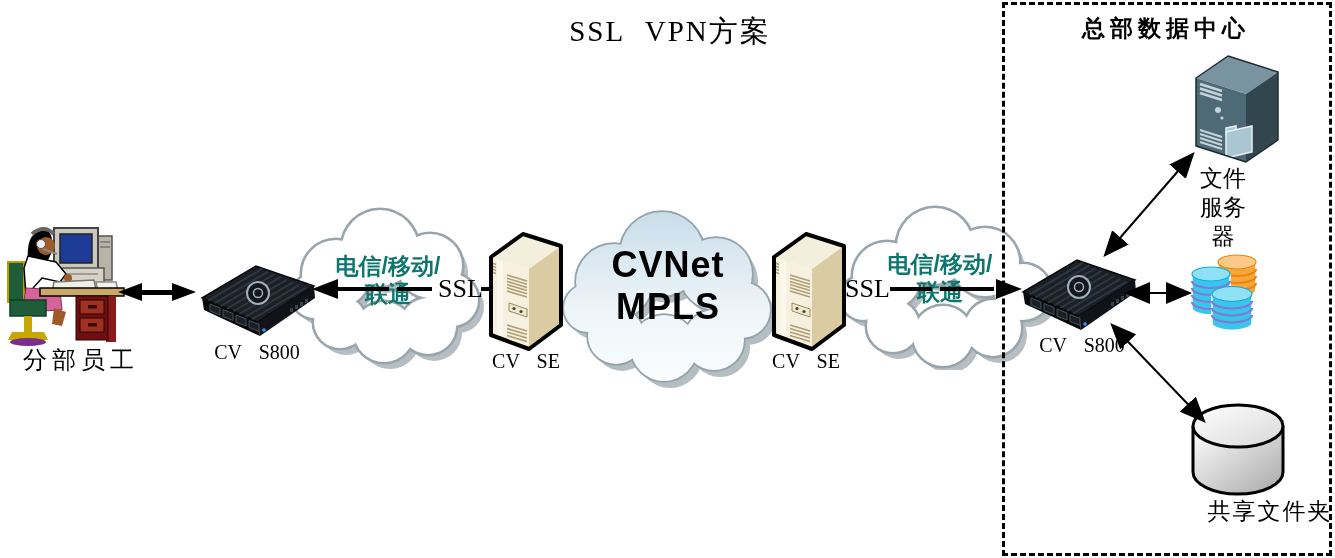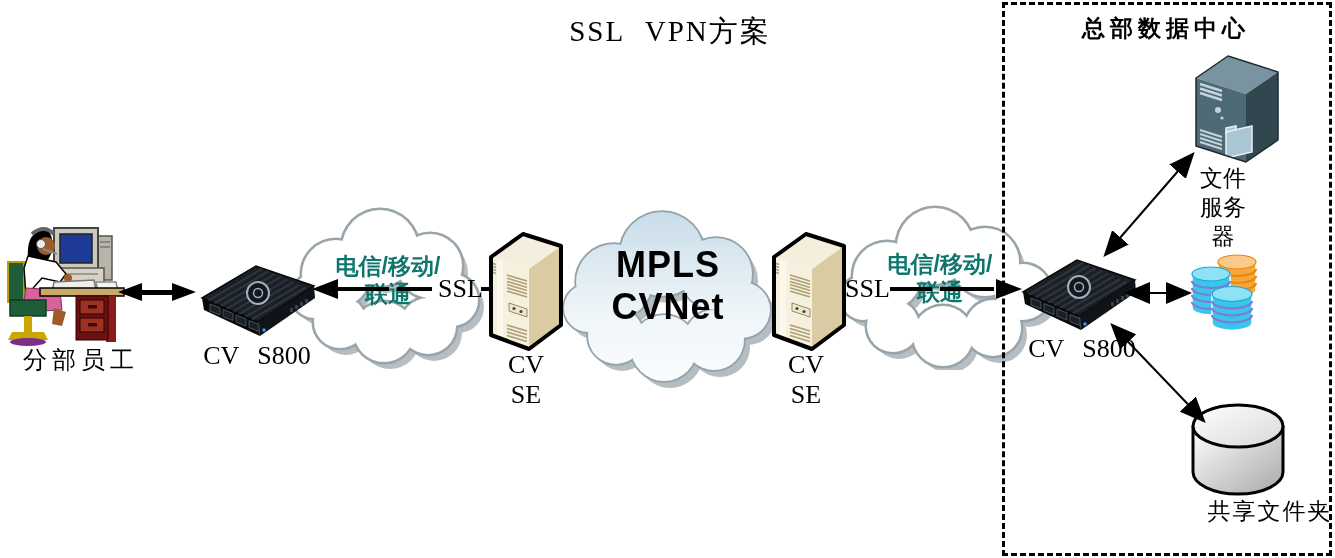--- a/index.html
+++ b/index.html
@@ -3,21 +3,21 @@
 <meta charset="utf-8">
 <style>
   html,body{margin:0;padding:0;background:#ffffff;}
   .stage{position:relative;width:1335px;height:558px;background:#ffffff;overflow:hidden;
          font-family:"Liberation Serif","DejaVu Serif",serif;}
   .abs{position:absolute;}
   .sans{font-family:"Liberation Sans","DejaVu Sans",sans-serif;}
   .title{font-size:29px;letter-spacing:2px;word-spacing:12px;text-align:center;color:#000;}
   .dc-box{border:3px dashed #000;}
   .dc-title{font-size:23px;font-weight:bold;letter-spacing:5px;text-align:center;color:#000;}
-  .dev-label{font-size:26px;word-spacing:12px;text-align:center;color:#000;}
+  .dev-label{font-size:20px;word-spacing:12px;text-align:center;color:#000;}
   .cn-label{font-size:23px;text-align:center;color:#000;line-height:29px;}
   .user-label{font-size:24px;letter-spacing:5px;text-align:center;color:#000;}
   .carrier{color:#0f766e;font-weight:bold;font-size:23px;line-height:28px;text-align:center;
            font-family:"Liberation Sans","DejaVu Sans",sans-serif;}
   .ssl-label{font-size:26px;color:#000;}
   .seg{background:#000;height:4px;}
   .seg5{background:#000;height:5px;}
   .tri-l{width:0;height:0;border-top:10px solid transparent;border-bottom:10px solid transparent;border-right:26px solid #000;}
   .tri-r{width:0;height:0;border-top:10px solid transparent;border-bottom:10px solid transparent;border-left:26px solid #000;}
   .tri-l.small{border-top-width:9px;border-bottom-width:9px;border-right-width:24px;}
@@ -257,22 +257,22 @@
         <line x1="26" y1="108.5" x2="46" y2="114.5"></line>
     </g>
     <polygon points="28,76 46,82 46,90 28,84" fill="#EFE7CC" stroke="#9A8C60" stroke-width="1"></polygon>
     <circle cx="33" cy="81.5" r="1.6" fill="#444"></circle>
       <circle cx="40" cy="84.5" r="1.6" fill="#444"></circle>
     <polygon points="10,30 42,7 80,19 80,98 48,122 10,108" fill="none" stroke="#000" stroke-width="4" stroke-linejoin="round"></polygon>
   </svg>
   <div class="abs dev-label" style="left:486px;top:350px;width:80px;">CV SE</div>
 
   <div class="abs core-text sans" style="left:578px;top:244px;width:180px;">
+    <div>CVNet</div>
     <div>MPLS</div>
-    <div>CVNet</div>
   </div>
 
   <svg class="abs" style="left:764px;top:227px;" width="88" height="128" viewBox="0 0 88 128">
     <polygon points="10,30 42,7 80,19 48,42" fill="#F4EEDC"></polygon>
     <polygon points="10,30 48,42 48,122 10,108" fill="#F6F0DE"></polygon>
     <polygon points="48,42 80,19 80,98 48,122" fill="#DACBA2"></polygon>
     <polygon points="16,33 22,35 22,116 16,114" fill="#FBF7EC"></polygon>
     <g stroke="#AF9F74" stroke-width="1.6">
       <line x1="11" y1="36" x2="15" y2="37.5"></line>
         <line x1="11" y1="39" x2="15" y2="40.5"></line>

